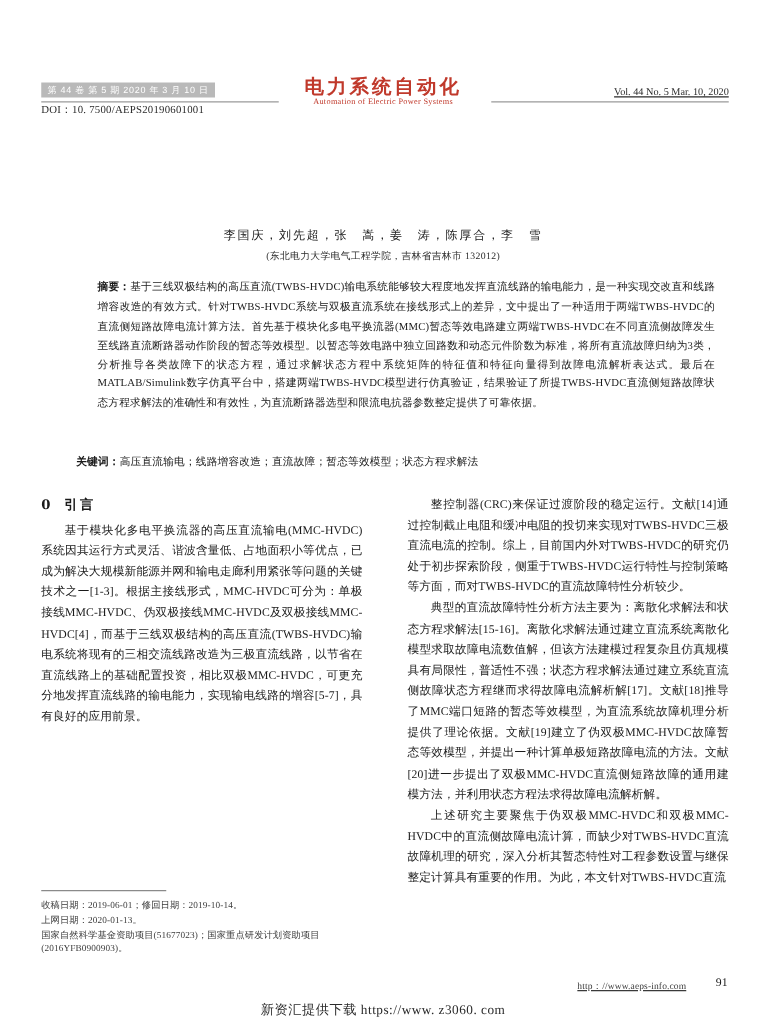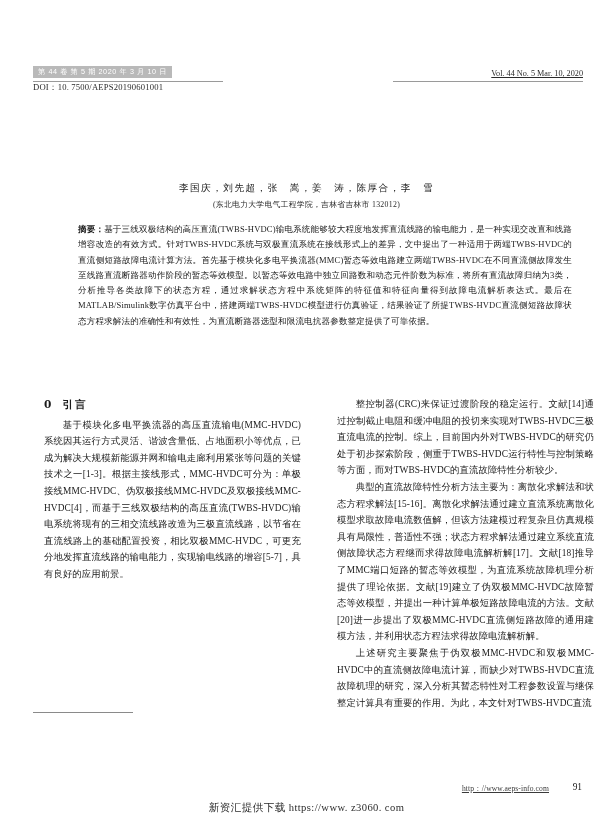--- a/index.html
+++ b/index.html
@@ -138,21 +138,21 @@
     width: 494px;
     font-size: 8.55px;
     line-height: 15.3px;
     color: #1a1a1a;
     letter-spacing: 0.15px;
   }
 
   
   .columns {
     position: absolute;
-    left: 44px; top: 396px;
+    left: 33px; top: 396px;
     width: 550px;
     height: 385px;
     display: flex;
     gap: 36px;
   }
   .col {
     width: 263px;
     font-size: 9.35px;
     line-height: 16.6px;
     text-align: justify;
@@ -215,40 +215,50 @@
 </head>
 <body>
 
 <div class="page">
 
   <div class="masthead">
     <div class="vol-band">第 44 卷   第 5 期   2020 年 3 月 10 日</div>
     <div class="doi">DOI：10. 7500/AEPS20190601001</div>
     <div class="rule-left"></div>
     <div class="rule-right"></div>
+    <div class="journal-logo">
+      <div class="journal-cn">电力系统自动化</div>
+      <div class="journal-en">Automation of Electric Power Systems</div>
+    </div>
     <div class="vol-right">Vol. 44 No. 5 Mar. 10, 2020</div>
   </div>
 
   <div class="authors">李国庆，刘先超，张　嵩，姜　涛，陈厚合，李　雪</div>
   <div class="affiliation">(东北电力大学电气工程学院，吉林省吉林市 132012)</div>
 
   <div class="abstract"><b>摘要：</b><span>基于三线双极结构的高压直流(TWBS-HVDC)输电系统能够较大程度地发挥直流线路的输电能力，是一种实现交改直和线路增容改造的有效方式。针对TWBS-HVDC系统与双极直流系统在接线形式上的差异，文中提出了一种适用于两端TWBS-HVDC的直流侧短路故障电流计算方法。首先基于模块化多电平换流器(MMC)暂态等效电路建立两端TWBS-HVDC在不同直流侧故障发生至线路直流断路器动作阶段的暂态等效模型。以暂态等效电路中独立回路数和动态元件阶数为标准，将所有直流故障归纳为3类，分析推导各类故障下的状态方程，通过求解状态方程中系统矩阵的特征值和特征向量得到故障电流解析表达式。最后在MATLAB/Simulink数字仿真平台中，搭建两端TWBS-HVDC模型进行仿真验证，结果验证了所提TWBS-HVDC直流侧短路故障状态方程求解法的准确性和有效性，为直流断路器选型和限流电抗器参数整定提供了可靠依据。</span></div>
 
+  <div class="keywords"><b>关键词：</b><span>高压直流输电；线路增容改造；直流故障；暂态等效模型；状态方程求解法</span></div>
 
   <div class="columns">
     <div class="col">
       <div class="sec-head"><span class="num">0</span><span>引言</span></div>
       <p class="para">基于模块化多电平换流器的高压直流输电(MMC-HVDC)系统因其运行方式灵活、谐波含量低、占地面积小等优点，已成为解决大规模新能源并网和输电走廊利用紧张等问题的关键技术之一[1-3]。根据主接线形式，MMC-HVDC可分为：单极接线MMC-HVDC、伪双极接线MMC-HVDC及双极接线MMC-HVDC[4]，而基于三线双极结构的高压直流(TWBS-HVDC)输电系统将现有的三相交流线路改造为三极直流线路，以节省在直流线路上的基础配置投资，相比双极MMC-HVDC，可更充分地发挥直流线路的输电能力，实现输电线路的增容[5-7]，具有良好的应用前景。</p>
     </div>
     <div class="col">
       <p class="para">整控制器(CRC)来保证过渡阶段的稳定运行。文献[14]通过控制截止电阻和缓冲电阻的投切来实现对TWBS-HVDC三极直流电流的控制。综上，目前国内外对TWBS-HVDC的研究仍处于初步探索阶段，侧重于TWBS-HVDC运行特性与控制策略等方面，而对TWBS-HVDC的直流故障特性分析较少。</p>
       <p class="para">典型的直流故障特性分析方法主要为：离散化求解法和状态方程求解法[15-16]。离散化求解法通过建立直流系统离散化模型求取故障电流数值解，但该方法建模过程复杂且仿真规模具有局限性，普适性不强；状态方程求解法通过建立系统直流侧故障状态方程继而求得故障电流解析解[17]。文献[18]推导了MMC端口短路的暂态等效模型，为直流系统故障机理分析提供了理论依据。文献[19]建立了伪双极MMC-HVDC故障暂态等效模型，并提出一种计算单极短路故障电流的方法。文献[20]进一步提出了双极MMC-HVDC直流侧短路故障的通用建模方法，并利用状态方程法求得故障电流解析解。</p>
       <p class="para">上述研究主要聚焦于伪双极MMC-HVDC和双极MMC-HVDC中的直流侧故障电流计算，而缺少对TWBS-HVDC直流故障机理的研究，深入分析其暂态特性对工程参数设置与继保整定计算具有重要的作用。为此，本文针对TWBS-HVDC直流</p>
     </div>
   </div>
 
   <div class="footnote-rule"></div>
+  <div class="footnote">
+    <div>收稿日期：2019-06-01；修回日期：2019-10-14。</div>
+    <div>上网日期：2020-01-13。</div>
+    <div>国家自然科学基金资助项目(51677023)；国家重点研发计划资助项目(2016YFB0900903)。</div>
+  </div>
 
   <div class="footer-url">http：//www.aeps-info.com</div>
   <div class="page-num">91</div>
   <div class="watermark">新资汇提供下载 https://www. z3060. com</div>
 
 </div>
 
 </body></html>

